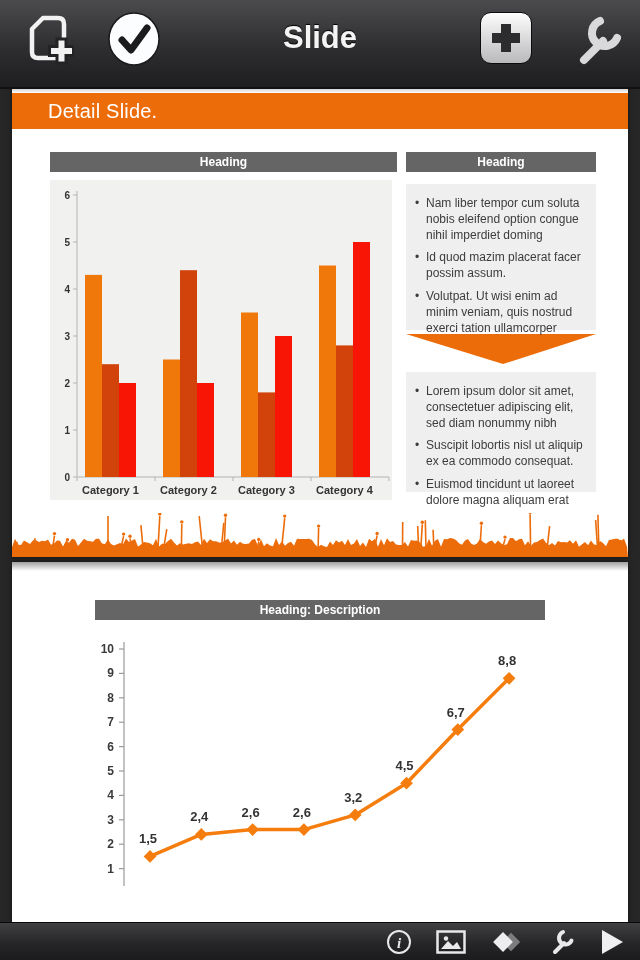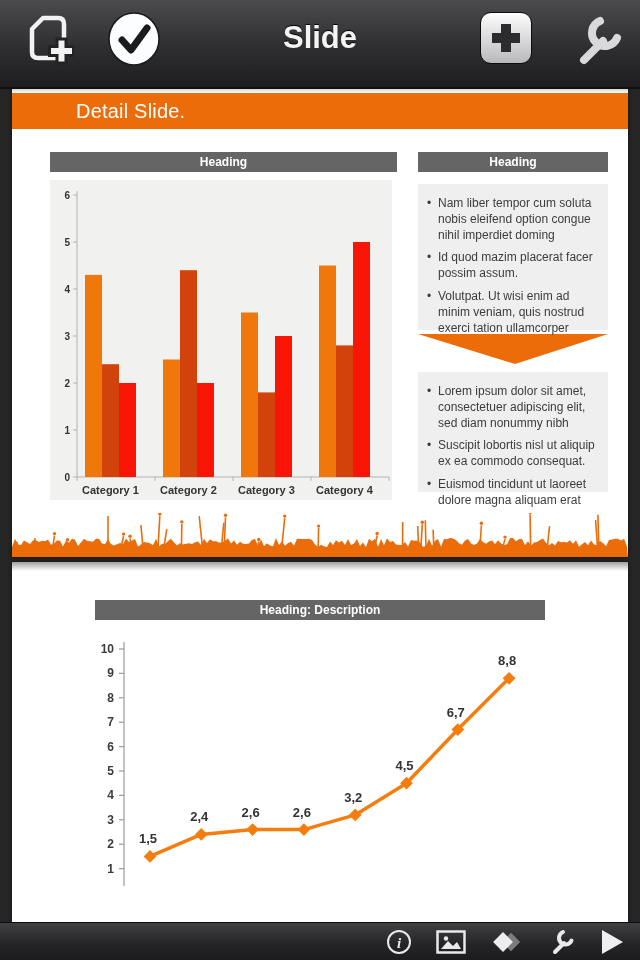--- a/index.html
+++ b/index.html
@@ -32,24 +32,24 @@
   .deck { position:absolute; top:80px; left:0; width:640px; height:880px; }
   .slide {
     position:absolute; left:12px; width:616px; background:#ffffff;
     box-shadow:0 0 4px rgba(0,0,0,.6);
   }
   .slide1 { top:4px; height:473px; }
   .slide2 { top:482px; height:430px; }
   .slide-strip { height:9px; background:linear-gradient(#9f9f9f,#ffffff); }
   .slide-band {
     height:36px; background:#EC6C0A; color:#fff;
-    font-size:20px; line-height:36px; padding-left:64px;
+    font-size:20px; line-height:36px; padding-left:36px;
     letter-spacing:.2px;
   }
-  .content-row { display:flex; padding:23px 20px 0 38px; gap:6px; }
+  .content-row { display:flex; padding:23px 32px 0 38px; gap:6px; }
   .col-left { width:347px; flex:none; }
   .col-right { width:190px; flex:none; margin-left:auto; }
   .heading-bar {
     height:20px; background:#656565; color:#fff; text-align:center;
     font-size:12px; font-weight:bold; line-height:20px;
   }
   .chart-box { margin-top:8px; width:342px; height:320px; background:#F1F1EF; }
   .bullet-box { background:#EFEFEF; padding:12px 6px 8px 6px; }
   .bullet-box ul { list-style:none; }
   .bullet-box li {

